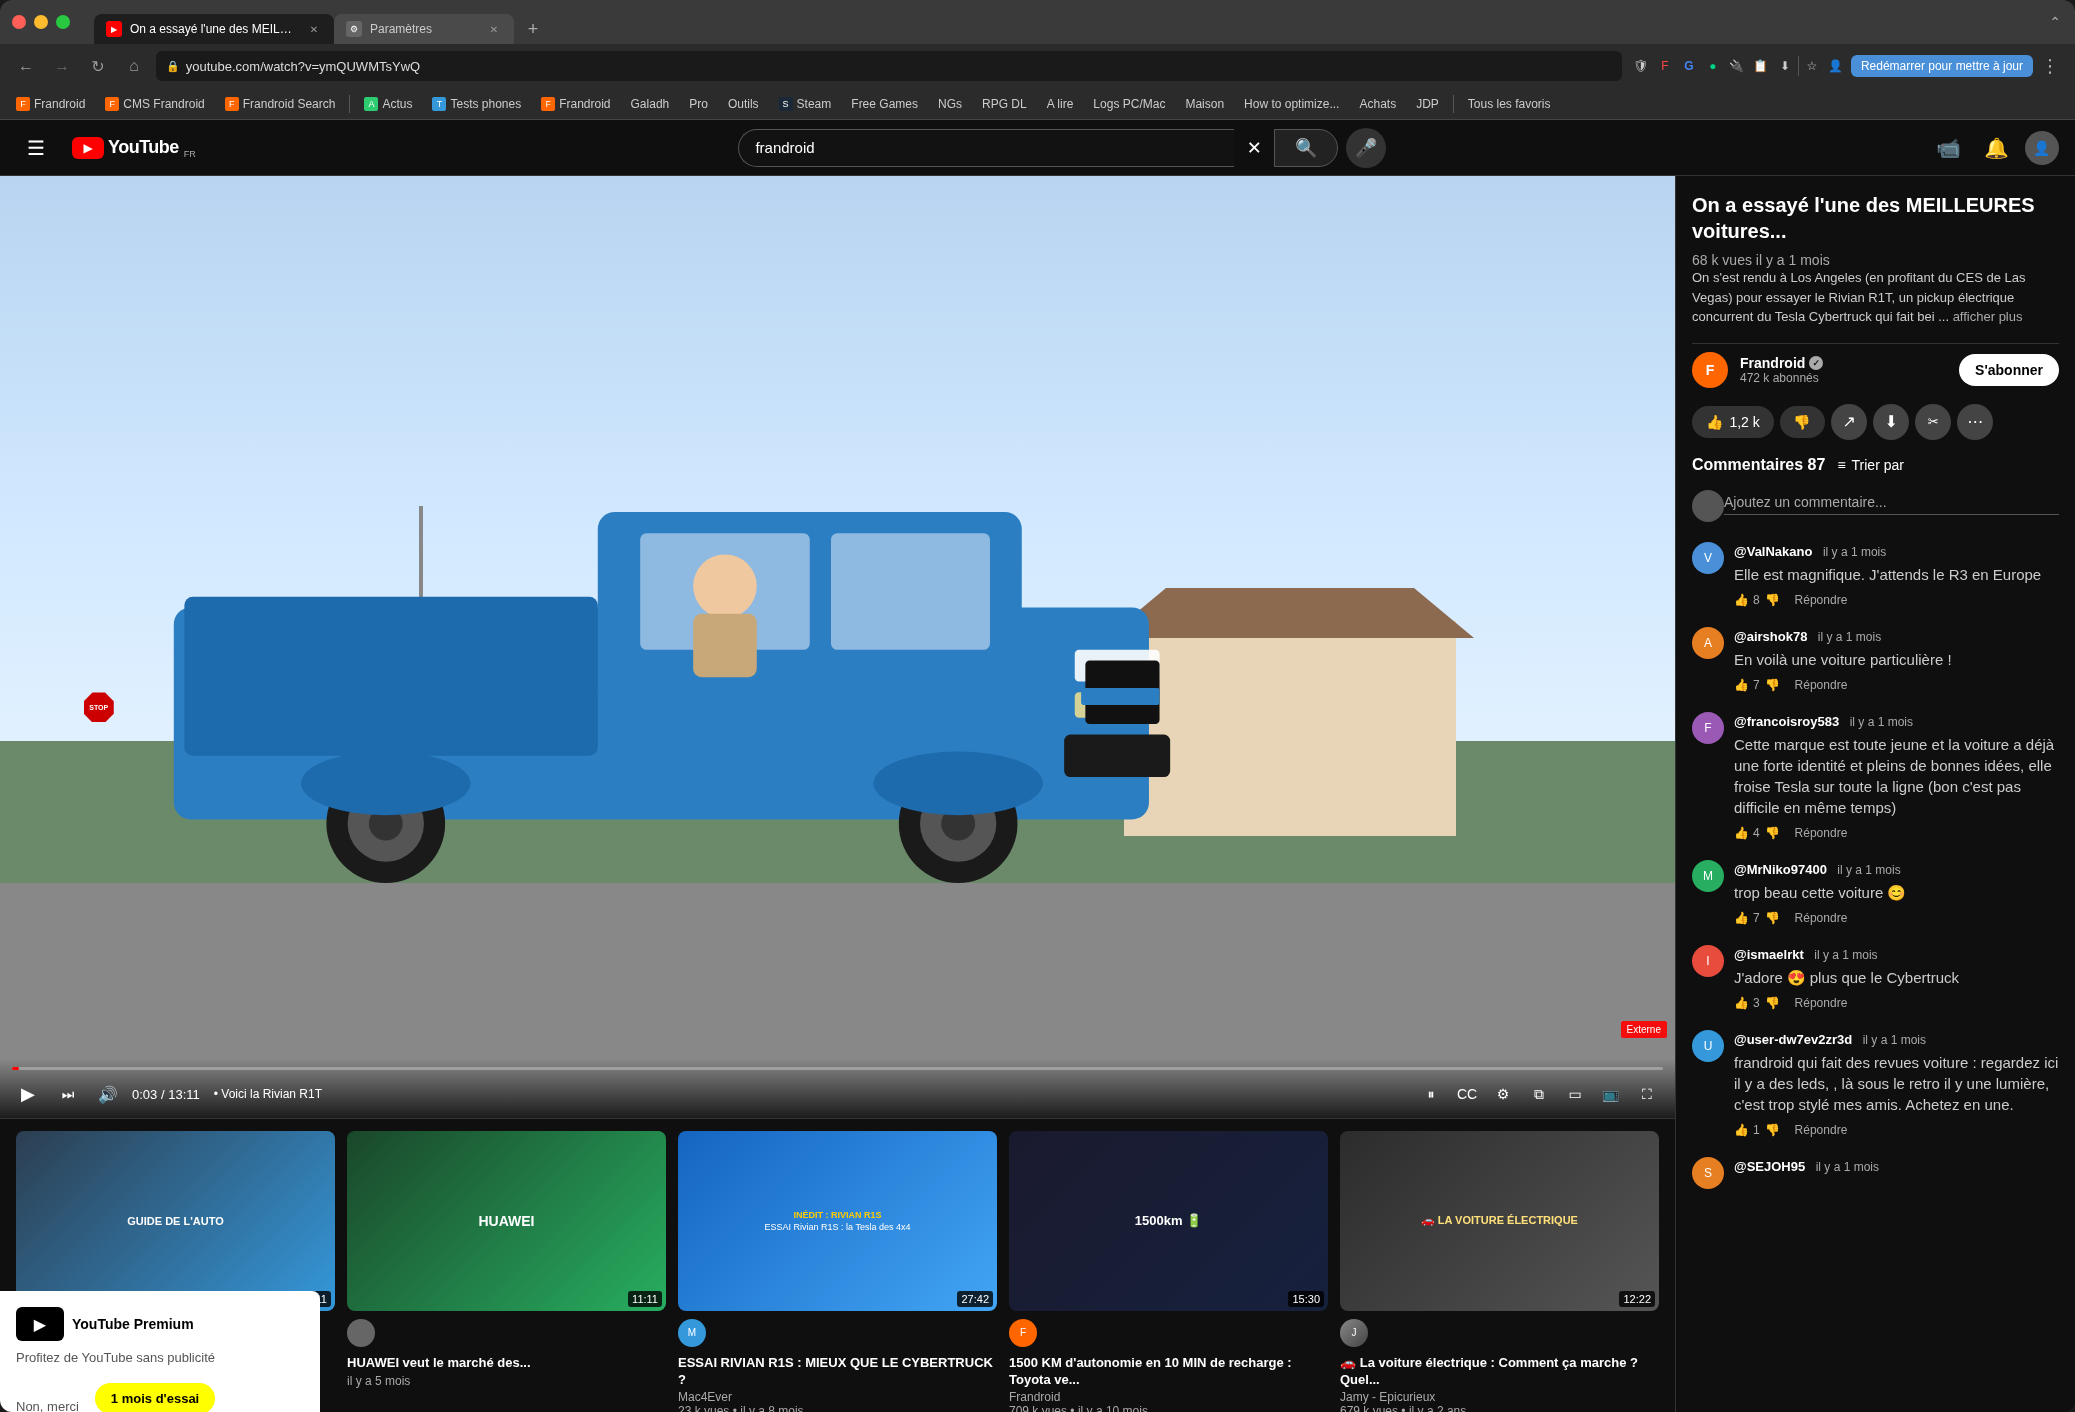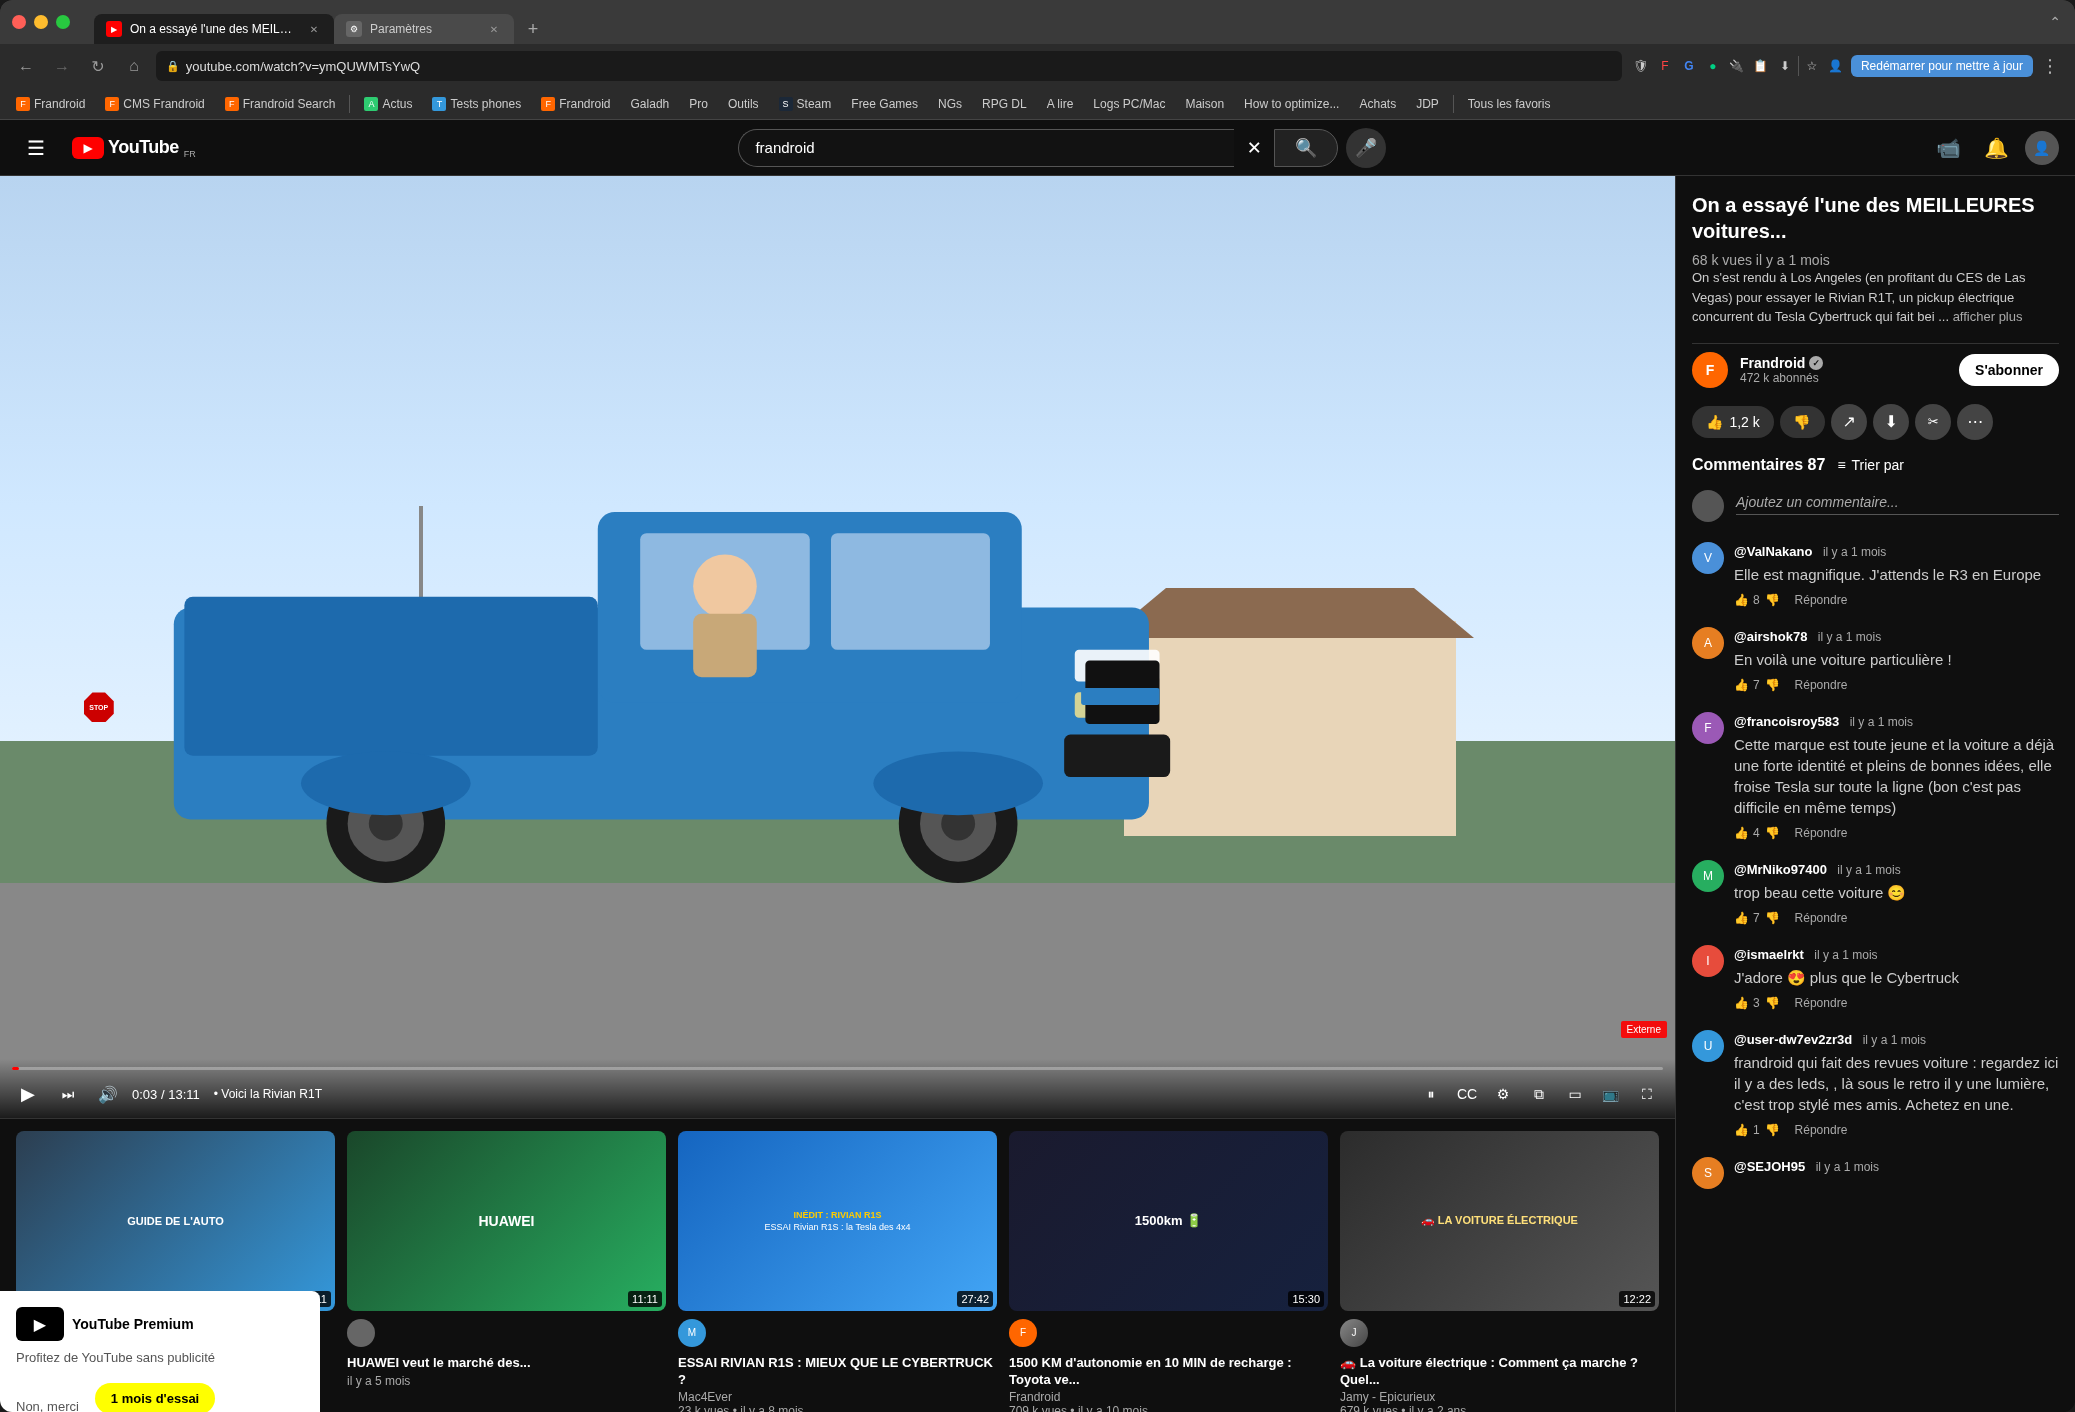--- a/index.html
+++ b/index.html
@@ -678,24 +678,23 @@
       display: flex;
       align-items: center;
       gap: 6px;
       color: #fff;
       font-size: 14px;
       cursor: pointer;
     }
 
     .add-comment-row {
       display: flex;
-      gap: 12px;
+      gap: 0;
       margin-bottom: 20px;
       align-items: flex-start;
-      font-style: italic;
     }
 
     .comment-avatar {
       width: 32px;
       height: 32px;
       border-radius: 50%;
       background: #555;
       flex-shrink: 0;
     }
 

